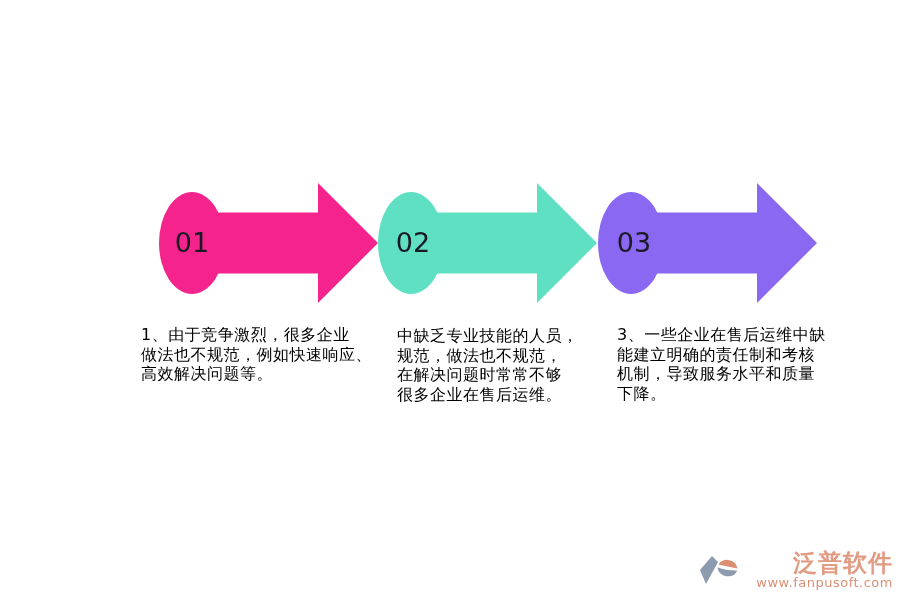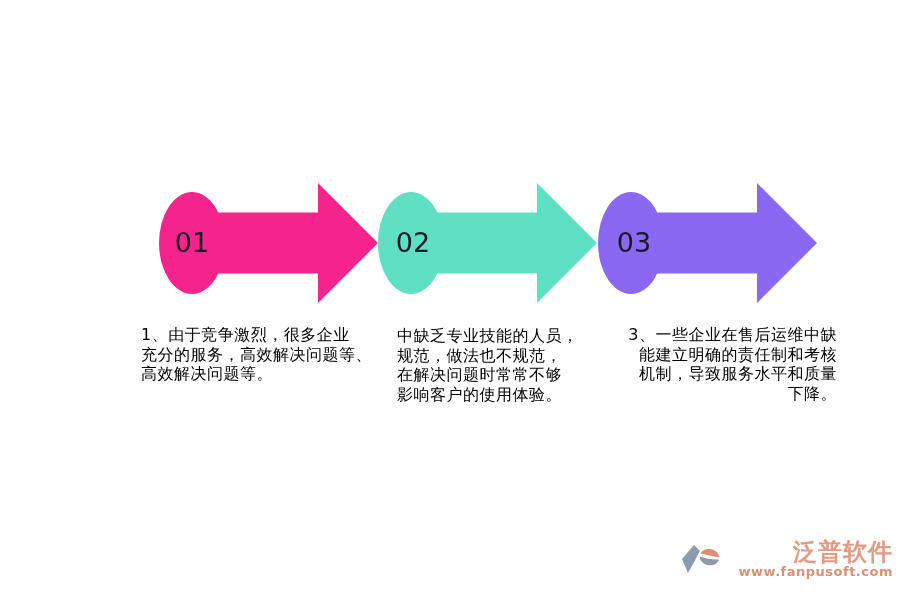--- a/index.html
+++ b/index.html
@@ -32,42 +32,42 @@
     font-weight: normal;
     line-height: 19.5px;
     letter-spacing: 0.5px;
   }
   .desc div {
     white-space: nowrap;
   }
   .brand {
     position: absolute;
     right: 7px;
-    bottom: 22px;
+    bottom: 11px;
     display: flex;
     align-items: flex-start;
   }
   .brand-icon {
     width: 40px;
     height: 34px;
     margin-top: 2px;
     margin-right: 2px;
   }
   .brand-text {
     text-align: right;
   }
   .brand-name {
     font-size: 24px;
     font-weight: bold;
     line-height: 25px;
     letter-spacing: 1px;
   }
   .brand-url {
     font-size: 13px;
-    font-weight: bold;
+    font-weight: normal;
     line-height: 13px;
     letter-spacing: 0.5px;
     margin-left: 16px;
   }
 </style>
 </head>
 <body>
 
 <div class="canvas">
 
@@ -87,32 +87,32 @@
 
     <g>
       <ellipse cx="631" cy="243" rx="33" ry="51" fill="#8A68F2"></ellipse>
       <path d="M631 212.5 H757 V183 L817 243 L757 303 V273.5 H631 Z" fill="#8A68F2"></path>
       <text x="634" y="252" class="step-number" fill="#1A1A24">03</text>
     </g>
   </svg>
 
   <div class="desc" style="left:141px; top:325px; width:230px;">
       <div>1、由于竞争激烈，很多企业</div>
-      <div>充分的服务，高效解决问题等、</div>
+      <div>做法也不规范，例如快速响应、</div>
       <div>高效解决问题等。</div>
     </div>
 
   <div class="desc" style="left:397px; top:326px; width:200px;">
       <div>中缺乏专业技能的人员，</div>
       <div>规范，做法也不规范，</div>
       <div>在解决问题时常常不够</div>
-      <div>影响客户的使用体验。</div>
+      <div>很多企业在售后运维。</div>
     </div>
 
-  <div class="desc" style="left:617px; top:325px; width:220px;text-align:right;">
+  <div class="desc" style="left:617px; top:325px; width:220px;">
       <div>3、一些企业在售后运维中缺</div>
       <div>能建立明确的责任制和考核</div>
       <div>机制，导致服务水平和质量</div>
       <div>下降。</div>
     </div>
 
   <div class="brand">
     <svg class="brand-icon" viewBox="0 0 40 34">
       <path d="M2 17 L14 3 L20 9 L8 31 Z" fill="#8C9BAD"></path>
       <path d="M20.5 11.5 A10.5 10.5 0 0 1 39.5 15.5 C33 14.2 26 13 20.5 11.5 Z" fill="#DC8F72"></path>

